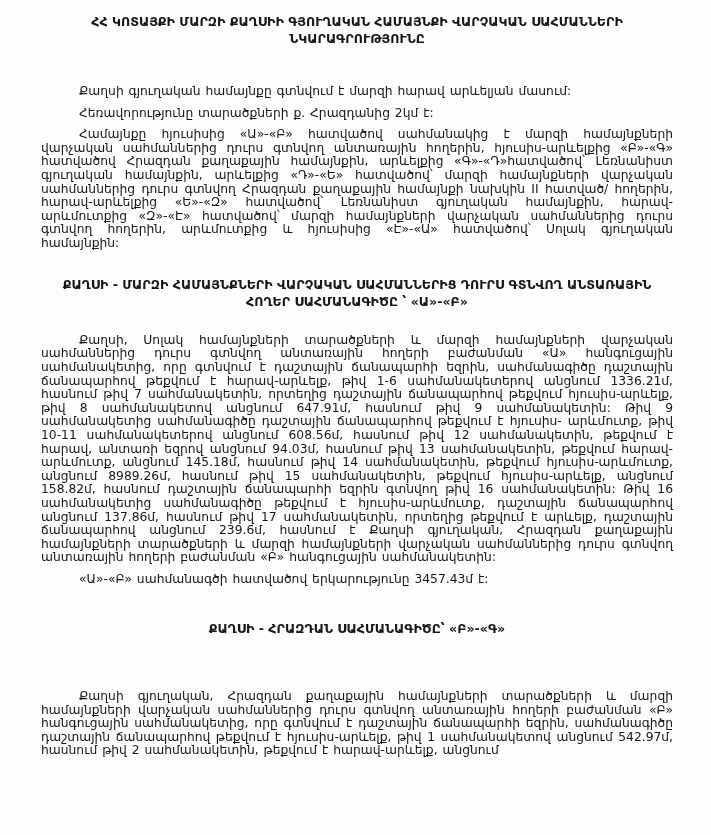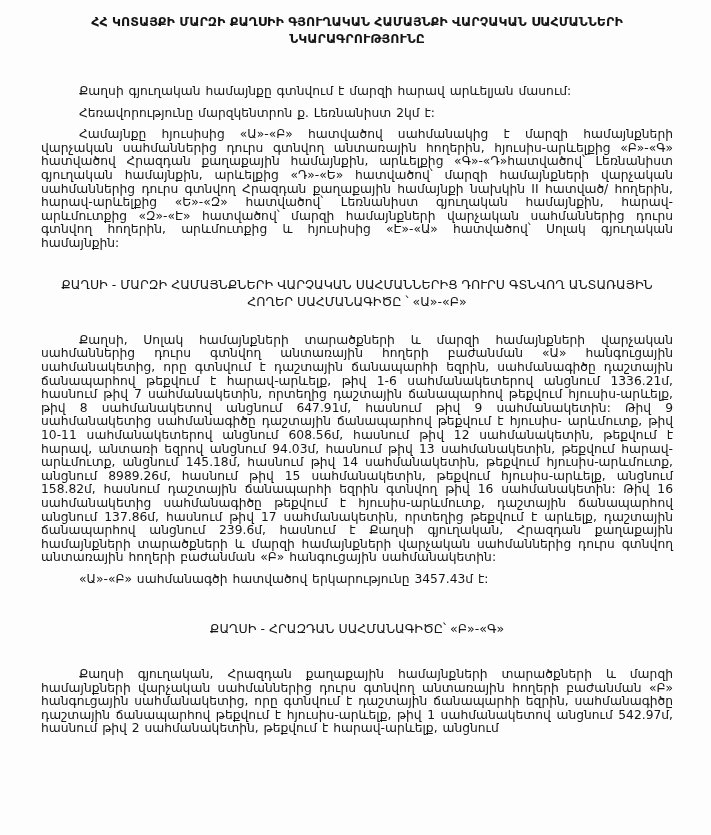--- a/index.html
+++ b/index.html
@@ -29,40 +29,40 @@
   .para {
     font-size: 12.3px;
     line-height: 13.6px;
     text-align: justify;
     text-indent: 38px;
     margin: 8px;
     word-spacing: 1px;
   }
   .sec-heading {
     font-size: 12.6px;
-    font-weight: normal;
+    font-weight: bold;
     text-align: center;
     line-height: 1.4;
     margin: 25px auto 23px auto;
     max-width: 620px;
   }
   .sec-heading.second {
-    margin: 34px auto 30px auto;
+    margin: 34px auto 52px auto;
   }
 </style>
 </head>
 <body>
 
 <div class="page">
 
   <h1 class="doc-title">ՀՀ ԿՈՏԱՅՔԻ ՄԱՐԶԻ ՔԱՂՍԻԻ ԳՅՈՒՂԱԿԱՆ ՀԱՄԱՅՆՔԻ ՎԱՐՉԱԿԱՆ ՍԱՀՄԱՆՆԵՐԻ ՆԿԱՐԱԳՐՈՒԹՅՈՒՆԸ</h1>
 
   <p class="para">Քաղսի գյուղական համայնքը գտնվում է մարզի  հարավ արևելյան մասում:</p>
 
-  <p class="para">Հեռավորությունը մարզկենտրոն ք. Լեռնանիստ 2կմ է:</p>
+  <p class="para">Հեռավորությունը տարածքների ք. Հրազդանից 2կմ է:</p>
 
   <p class="para">Համայնքը  հյուսիսից «Ա»-«Բ» հատվածով սահմանակից է մարզի համայնքների վարչական սահմաններից դուրս  գտնվող անտառային հողերին, հյուսիս-արևելքից «Բ»-«Գ» հատվածով Հրազդան քաղաքային համայնքին, արևելքից  «Գ»-«Դ»հատվածով՝ Լեռնանիստ գյուղական համայնքին, արևելքից «Դ»-«Ե» հատվածով՝ մարզի  համայնքների վարչական սահմաններից դուրս գտնվող  Հրազդան քաղաքային համայնքի նախկին II հատված/ հողերին,  հարավ-արևելքից «Ե»-«Զ» հատվածով՝  Լեռնանիստ  գյուղական համայնքին, հարավ- արևմուտքից «Զ»-«Է» հատվածով՝ մարզի  համայնքների վարչական սահմաններից դուրս  գտնվող հողերին, արևմուտքից և հյուսիսից «Է»-«Ա» հատվածով՝ Սոլակ գյուղական համայնքին:</p>
 
   <h2 class="sec-heading">ՔԱՂՍԻ - ՄԱՐԶԻ ՀԱՄԱՅՆՔՆԵՐԻ ՎԱՐՉԱԿԱՆ  ՍԱՀՄԱՆՆԵՐԻՑ ԴՈՒՐՍ ԳՏՆՎՈՂ ԱՆՏԱՌԱՅԻՆ ՀՈՂԵՐ ՍԱՀՄԱՆԱԳԻԾԸ ՝ «Ա»-«Բ»</h2>
 
   <p class="para">Քաղսի, Սոլակ  համայնքների տարածքների և մարզի համայնքների  վարչական սահմաններից դուրս գտնվող անտառային հողերի բաժանման «Ա» հանգուցային սահմանակետից, որը գտնվում է դաշտային ճանապարհի եզրին, սահմանագիծը դաշտային ճանապարհով թեքվում է հարավ-արևելք, թիվ 1-6 սահմանակետերով անցնում 1336.21մ, հասնում թիվ 7 սահմանակետին, որտեղից դաշտային ճանապարհով թեքվում հյուսիս-արևելք, թիվ 8 սահմանակետով անցնում 647.91մ, հասնում թիվ 9 սահմանակետին: Թիվ 9 սահմանակետից սահմանագիծը դաշտային ճանապարհով թեքվում է հյուսիս- արևմուտք, թիվ 10-11 սահմանակետերով անցնում 608.56մ, հասնում թիվ 12 սահմանակետին, թեքվում է հարավ, անտառի եզրով անցնում 94.03մ, հասնում թիվ 13 սահմանակետին, թեքվում հարավ-արևմուտք, անցնում 145.18մ, հասնում թիվ 14 սահմանակետին, թեքվում հյուսիս-արևմուտք, անցնում 8989.26մ, հասնում թիվ 15 սահմանակետին, թեքվում հյուսիս-արևելք, անցնում 158.82մ, հասնում դաշտային ճանապարհի եզրին գտնվող թիվ 16 սահմանակետին: Թիվ 16 սահմանակետից սահմանագիծը թեքվում է  հյուսիս-արևմուտք, դաշտային ճանապարհով անցնում 137.86մ, հասնում թիվ 17 սահմանակետին, որտեղից թեքվում է արևելք, դաշտային ճանապարհով անցնում 239.6մ, հասնում է Քաղսի գյուղական, Հրազդան քաղաքային համայնքների տարածքների և մարզի համայնքների վարչական սահմաններից դուրս գտնվող անտառային հողերի  բաժանման  «Բ» հանգուցային սահմանակետին:</p>
 
   <p class="para">«Ա»-«Բ» սահմանագծի հատվածով երկարությունը 3457.43մ է:</p>
 
   <h2 class="sec-heading second">ՔԱՂՍԻ - ՀՐԱԶԴԱՆ ՍԱՀՄԱՆԱԳԻԾԸ՝ «Բ»-«Գ»</h2>

